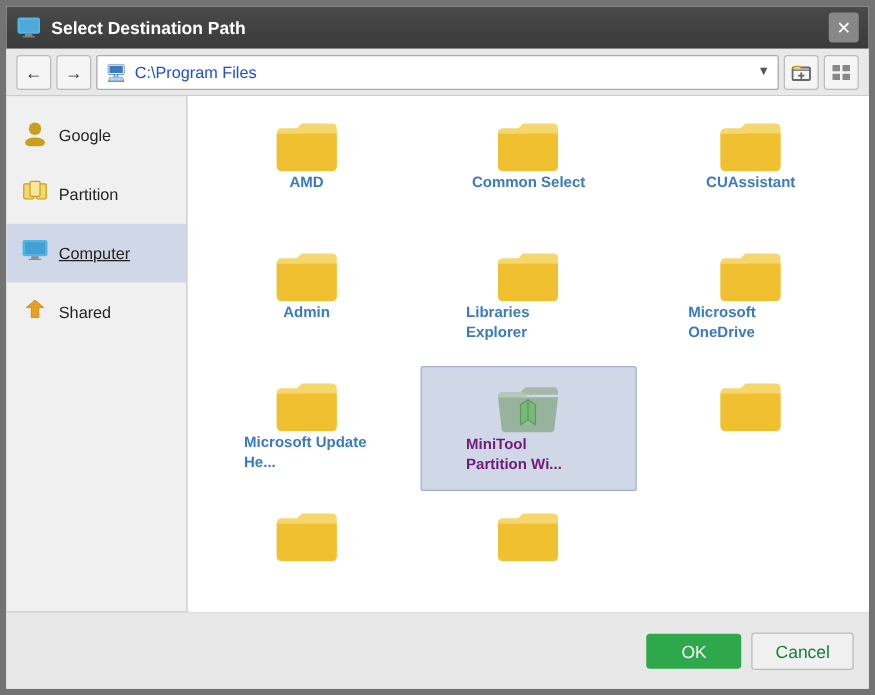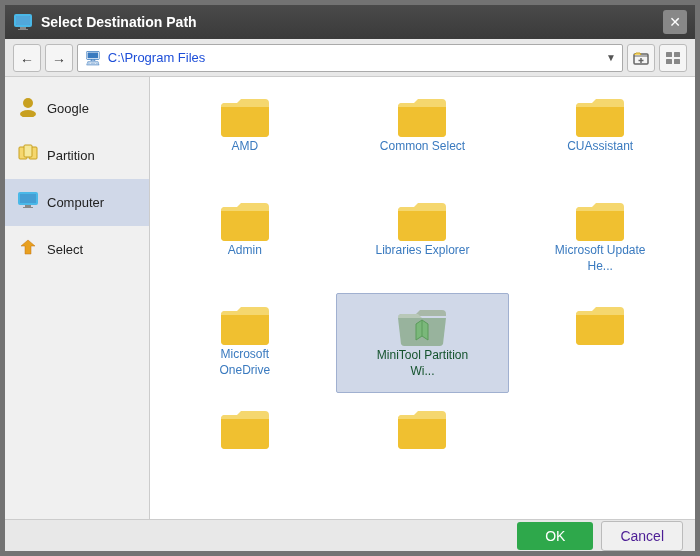--- a/index.html
+++ b/index.html
@@ -136,21 +136,21 @@
     }
     .sidebar-item {
       display: flex;
       align-items: center;
       gap: 8px;
       padding: 10px 12px;
       cursor: pointer;
       border-radius: 0;
       color: #222;
     }
-    .sidebar-item.active { background: #d0d8e8; }
+    .sidebar-item.active { background: #d0d8e8; text-decoration: underline; }
     .sidebar-item-icon {
       font-size: 18px;
       width: 22px;
       text-align: center;
     }
     .sidebar-item-label {
       font-size: 13px;
       color: #222;
     }
     
@@ -180,58 +180,58 @@
       border: 1px solid #a0b0d0;
     }
     
     .folder-body {
       width: 52px;
       height: 44px;
     }
     .file-label {
       font-size: 12px;
       color: #3a7abf;
-      text-align: center;
       word-break: break-word;
       line-height: 1.3;
       max-width: 100px;
+      font-weight: bold;
     }
     
     .file-item.selected .file-label {
-      color: #14532d;
+      color: #701a75;
     }
     
     .file-grid-container::-webkit-scrollbar { width: 12px; }
     .file-grid-container::-webkit-scrollbar-track { background: #f0f0f0; }
     .file-grid-container::-webkit-scrollbar-thumb { background: #bbb; border: 1px solid #999; }
     
     .bottom-bar {
       background: #e8e8e8;
       border-top: 1px solid #ccc;
       display: flex;
       align-items: center;
       justify-content: flex-end;
       padding: 8px 12px;
       gap: 8px;
-      height: 32px;
+      height: 62px;
       flex-shrink: 0;
     }
     .btn-ok {
       background: #2ea84b;
       color: white;
       border: none;
       border-radius: 3px;
       padding: 6px 28px;
       font-size: 14px;
       cursor: pointer;
       font-weight: 500;
     }
     .btn-cancel {
       background: #f0f0f0;
-      color: #4c1d95;
+      color: #15803d;
       border: 1px solid #bbb;
       border-radius: 3px;
       padding: 6px 18px;
       font-size: 14px;
       cursor: pointer;
     }
   </style>
 </head>
 <body>
 
@@ -311,21 +311,21 @@
           </svg>
         </span>
         <span class="sidebar-item-label">Computer</span>
       </div>
       <div class="sidebar-item">
         <span class="sidebar-item-icon">
           <svg width="22" height="22" viewBox="0 0 22 22">
             <path d="M11 4 L18 10 L14 10 L14 18 L8 18 L8 10 L4 10 Z" fill="#e8a020" stroke="#c07010" stroke-width="0.5"></path>
           </svg>
         </span>
-        <span class="sidebar-item-label">Select</span>
+        <span class="sidebar-item-label">Shared</span>
       </div>
     </div>
 
     <div class="file-grid-container">
       <div class="file-grid">
 
         <div class="file-item">
           <svg class="folder-body" viewBox="0 0 52 44">
             <path d="M2 12 Q2 8 6 8 L18 8 L22 4 L46 4 Q50 4 50 8 L50 38 Q50 42 46 42 L6 42 Q2 42 2 38 Z" fill="#f5d76e"></path>
             <path d="M2 12 L50 12 L50 38 Q50 42 46 42 L6 42 Q2 42 2 38 Z" fill="#f0c030"></path>
@@ -370,30 +370,30 @@
           <span class="file-label">Libraries Explorer</span>
         </div>
 
 
         <div class="file-item">
           <svg class="folder-body" viewBox="0 0 52 44">
             <path d="M2 12 Q2 8 6 8 L18 8 L22 4 L46 4 Q50 4 50 8 L50 38 Q50 42 46 42 L6 42 Q2 42 2 38 Z" fill="#f5d76e"></path>
             <path d="M2 12 L50 12 L50 38 Q50 42 46 42 L6 42 Q2 42 2 38 Z" fill="#f0c030"></path>
             <path d="M2 12 Q2 8 6 8 L20 8 L24 12 Z" fill="#f5d76e"></path>
           </svg>
+          <span class="file-label">Microsoft OneDrive</span>
+        </div>
+
+        <div class="file-item">
+          <svg class="folder-body" viewBox="0 0 52 44">
+            <path d="M2 12 Q2 8 6 8 L18 8 L22 4 L46 4 Q50 4 50 8 L50 38 Q50 42 46 42 L6 42 Q2 42 2 38 Z" fill="#f5d76e"></path>
+            <path d="M2 12 L50 12 L50 38 Q50 42 46 42 L6 42 Q2 42 2 38 Z" fill="#f0c030"></path>
+            <path d="M2 12 Q2 8 6 8 L20 8 L24 12 Z" fill="#f5d76e"></path>
+          </svg>
           <span class="file-label">Microsoft Update He...</span>
-        </div>
-
-        <div class="file-item">
-          <svg class="folder-body" viewBox="0 0 52 44">
-            <path d="M2 12 Q2 8 6 8 L18 8 L22 4 L46 4 Q50 4 50 8 L50 38 Q50 42 46 42 L6 42 Q2 42 2 38 Z" fill="#f5d76e"></path>
-            <path d="M2 12 L50 12 L50 38 Q50 42 46 42 L6 42 Q2 42 2 38 Z" fill="#f0c030"></path>
-            <path d="M2 12 Q2 8 6 8 L20 8 L24 12 Z" fill="#f5d76e"></path>
-          </svg>
-          <span class="file-label">Microsoft OneDrive</span>
         </div>
 
         <div class="file-item selected">
           <svg class="folder-body" viewBox="0 0 52 44">
 
             <path d="M2 14 Q2 10 6 10 L20 10 L24 6 L46 6 Q50 6 50 10 L50 12 L2 12 Z" fill="#a8b8a8"></path>
             <path d="M2 14 L50 14 L47 40 Q46 42 44 42 L8 42 Q6 42 5 40 Z" fill="#8aaa8a" opacity="0.8"></path>
             <path d="M2 14 Q2 10 6 10 L22 10 L26 14 Z" fill="#b8c8b8"></path>
 
             <path d="M20 20 L26 16 L32 20 L32 36 L26 32 L20 36 Z" fill="#7ab87a" stroke="#5a9a5a" stroke-width="1"></path>

